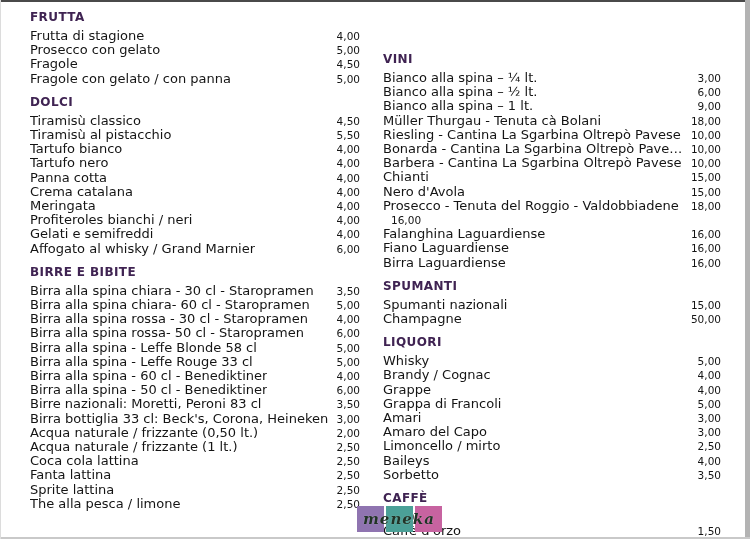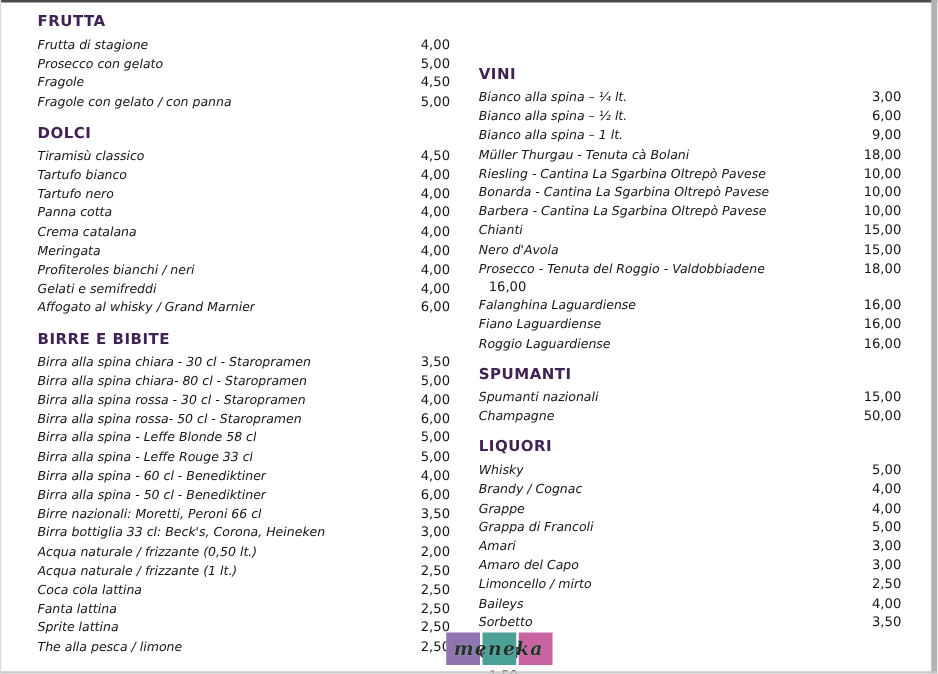--- a/index.html
+++ b/index.html
@@ -38,22 +38,21 @@
   .col > .sec-title:first-child { margin-top:2px; }
 
   .row {
     display:flex;
     justify-content:space-between;
     align-items:baseline;
     line-height:14.2px;
     white-space:nowrap;
   }
   .lab {
-    font-style:italic;
-    font-size:10px;
+    font-size:13px;
     overflow:hidden;
     text-overflow:ellipsis;
   }
   .price {
     font-weight:normal;
     font-size:10.5px;
     margin-left:8px;
   }
 
   .logo {
@@ -110,20 +109,24 @@
       <div class="row">
         <span class="lab">Fragole con gelato / con panna</span>
         <span class="price">5,00</span>
       </div>
       <div class="sec-title">DOLCI</div>
       <div class="row">
         <span class="lab">Tiramisù classico</span>
         <span class="price">4,50</span>
       </div>
       <div class="row">
+        <span class="lab">Tiramisù al pistacchio</span>
+        <span class="price">5,50</span>
+      </div>
+      <div class="row">
         <span class="lab">Tartufo bianco</span>
         <span class="price">4,00</span>
       </div>
       <div class="row">
         <span class="lab">Tartufo nero</span>
         <span class="price">4,00</span>
       </div>
       <div class="row">
         <span class="lab">Panna cotta</span>
         <span class="price">4,00</span>
@@ -147,21 +150,21 @@
       <div class="row">
         <span class="lab">Affogato al whisky / Grand Marnier</span>
         <span class="price">6,00</span>
       </div>
       <div class="sec-title">BIRRE E BIBITE</div>
       <div class="row">
         <span class="lab">Birra alla spina chiara - 30 cl - Staropramen</span>
         <span class="price">3,50</span>
       </div>
       <div class="row">
-        <span class="lab">Birra alla spina chiara- 80 cl - Staropramen</span>
+        <span class="lab">Birra alla spina chiara- 60 cl - Staropramen</span>
         <span class="price">5,00</span>
       </div>
       <div class="row">
         <span class="lab">Birra alla spina rossa - 30 cl - Staropramen</span>
         <span class="price">4,00</span>
       </div>
       <div class="row">
         <span class="lab">Birra alla spina rossa- 50 cl - Staropramen</span>
         <span class="price">6,00</span>
       </div>
@@ -175,21 +178,21 @@
       </div>
       <div class="row">
         <span class="lab">Birra alla spina - 60 cl - Benediktiner</span>
         <span class="price">4,00</span>
       </div>
       <div class="row">
         <span class="lab">Birra alla spina - 50 cl - Benediktiner</span>
         <span class="price">6,00</span>
       </div>
       <div class="row">
-        <span class="lab">Birre nazionali: Moretti, Peroni 66 cl</span>
+        <span class="lab">Birre nazionali: Moretti, Peroni 83 cl</span>
         <span class="price">3,50</span>
       </div>
       <div class="row">
         <span class="lab">Birra bottiglia 33 cl: Beck's, Corona, Heineken</span>
         <span class="price">3,00</span>
       </div>
       <div class="row">
         <span class="lab">Acqua naturale / frizzante (0,50 lt.)</span>
         <span class="price">2,00</span>
       </div>
@@ -261,21 +264,21 @@
       </div>
       <div class="row">
         <span class="lab">Falanghina Laguardiense</span>
         <span class="price">16,00</span>
       </div>
       <div class="row">
         <span class="lab">Fiano Laguardiense</span>
         <span class="price">16,00</span>
       </div>
       <div class="row">
-        <span class="lab">Roggio Laguardiense</span>
+        <span class="lab">Birra Laguardiense</span>
         <span class="price">16,00</span>
       </div>
       <div class="sec-title">SPUMANTI</div>
       <div class="row">
         <span class="lab">Spumanti nazionali</span>
         <span class="price">15,00</span>
       </div>
       <div class="row">
         <span class="lab">Champagne</span>
         <span class="price">50,00</span>

